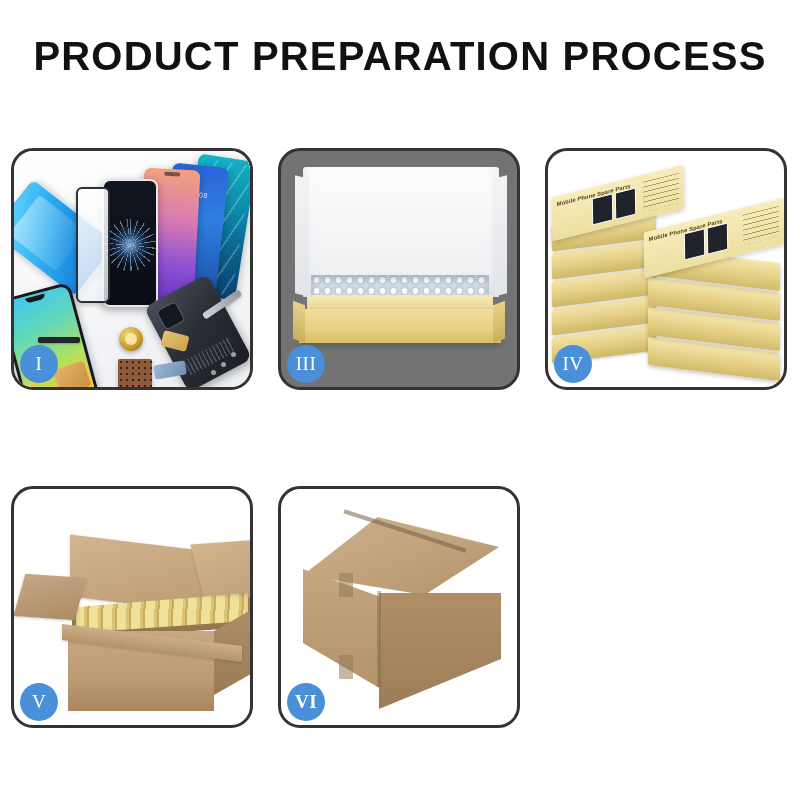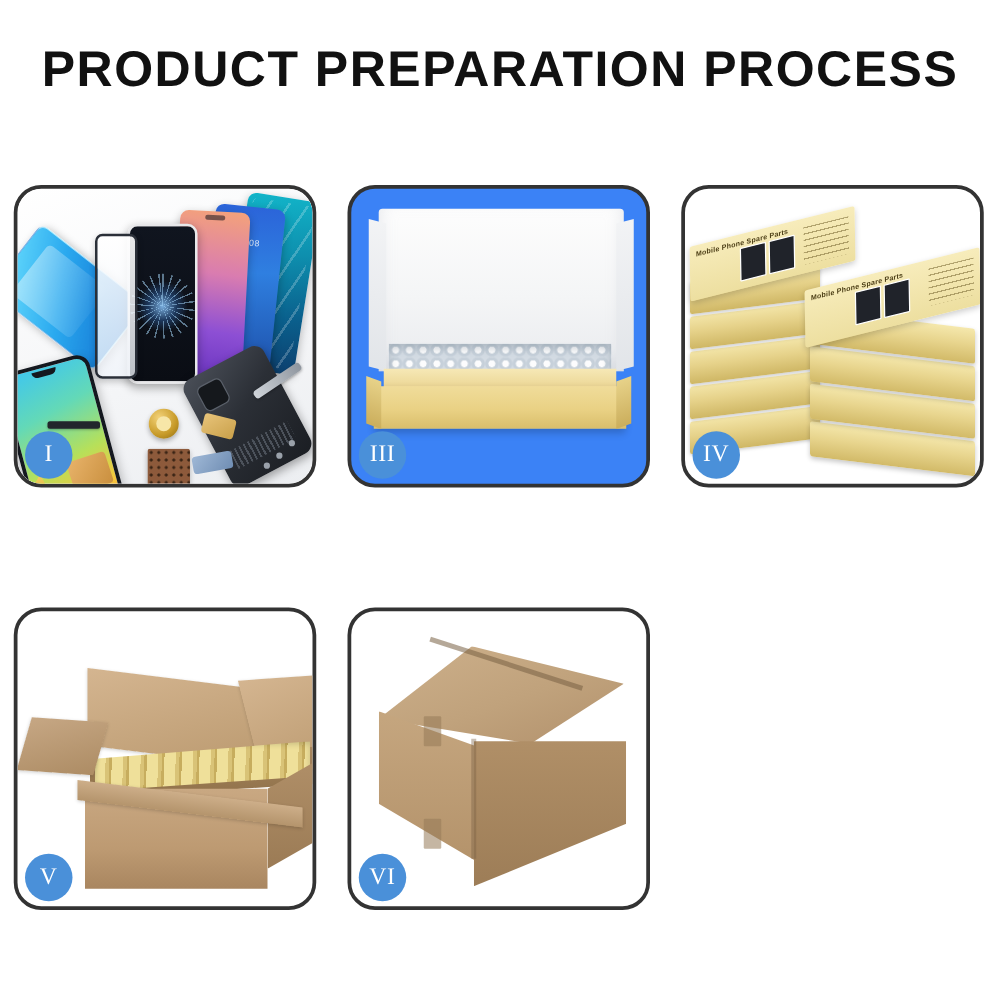--- a/index.html
+++ b/index.html
@@ -175,21 +175,21 @@
     background-size:17.5px 17.5px,17.5px 17.5px;
     background-position:0 0, 8.75px 8.75px;
     box-shadow:inset 0 0 14px rgba(150,162,175,.35);
   }
   .bw-strip:after{content:"";position:absolute;inset:0;
     background:linear-gradient(100deg,rgba(255,255,255,.55) 0%,rgba(255,255,255,0) 28%,rgba(255,255,255,.3) 52%,rgba(255,255,255,0) 74%);}
   .bw-seam{position:absolute;left:50%;transform:translateX(-50%);width:104px;height:3px;
     background:linear-gradient(90deg,rgba(255,255,255,.1),rgba(255,255,255,.85),rgba(255,255,255,.1));}
 
   
-  .p3{background:#3b82f6;}
+  .p3{background:#737373;}
   .lid{position:absolute;left:22px;top:16px;width:196px;height:130px;
     background:linear-gradient(180deg,#fdfdfd 0%,#f4f5f6 55%,#e9ebee 100%);
     border-radius:3px 3px 0 0;box-shadow:inset 0 -8px 14px rgba(190,196,204,.4);}
   .lid:before{content:"";position:absolute;left:-8px;top:10px;width:14px;height:118px;
     background:linear-gradient(180deg,#f2f3f5,#e2e5e9);transform:skewY(14deg);}
   .lid:after{content:"";position:absolute;right:-8px;top:10px;width:14px;height:118px;
     background:linear-gradient(180deg,#f2f3f5,#e2e5e9);transform:skewY(-14deg);}
   .box3-front{position:absolute;left:18px;top:158px;width:202px;height:34px;
     background:linear-gradient(180deg,#f0dc9a 0%,#e9d184 55%,#d9be6b 100%);
     box-shadow:0 3px 6px rgba(0,0,0,.2);}
@@ -252,21 +252,21 @@
   .flap{position:absolute;background:linear-gradient(160deg,#d4b590,#bb9a70);
     box-shadow:0 1px 3px rgba(0,0,0,.18);}
   .flap-back{left:56px;top:54px;width:140px;height:62px;transform:skewY(7deg);}
   .flap-right{left:186px;top:52px;width:68px;height:76px;transform:rotate(-14deg) skewY(10deg);}
   .flap-left{left:6px;top:86px;width:60px;height:44px;transform:rotate(16deg) skewY(-12deg);
     background:linear-gradient(160deg,#c6a784,#ad8c64);}
   .flap-front{left:48px;top:146px;width:180px;height:16px;transform:skewY(7deg);
     background:linear-gradient(180deg,#cdae89,#b4946c);}
 
   
-  .p6{background:#ffffff;}
+  .p6{background:#ffffff;font-weight:bold;}
   .c6-top{position:absolute;left:22px;top:28px;width:196px;height:78px;
     background:linear-gradient(160deg,#cdb08b 0%,#c0a27c 55%,#b2916c 100%);
     clip-path:polygon(38% 0,100% 30px,62% 100%,0 58px);}
   .c6-left{position:absolute;left:22px;top:80px;width:78px;height:120px;
     background:linear-gradient(180deg,#c5a67f 0%,#b4936b 100%);
     clip-path:polygon(0 0,100% 28px,100% 100%,0 74px);}
   .c6-right{position:absolute;left:98px;top:104px;width:122px;height:116px;
     background:linear-gradient(180deg,#b08f67 0%,#9d7d57 100%);
     clip-path:polygon(0 0,100% -26px,100% 66px,0 100%);}
   .c6-seam{position:absolute;left:60px;top:40px;width:128px;height:4px;

